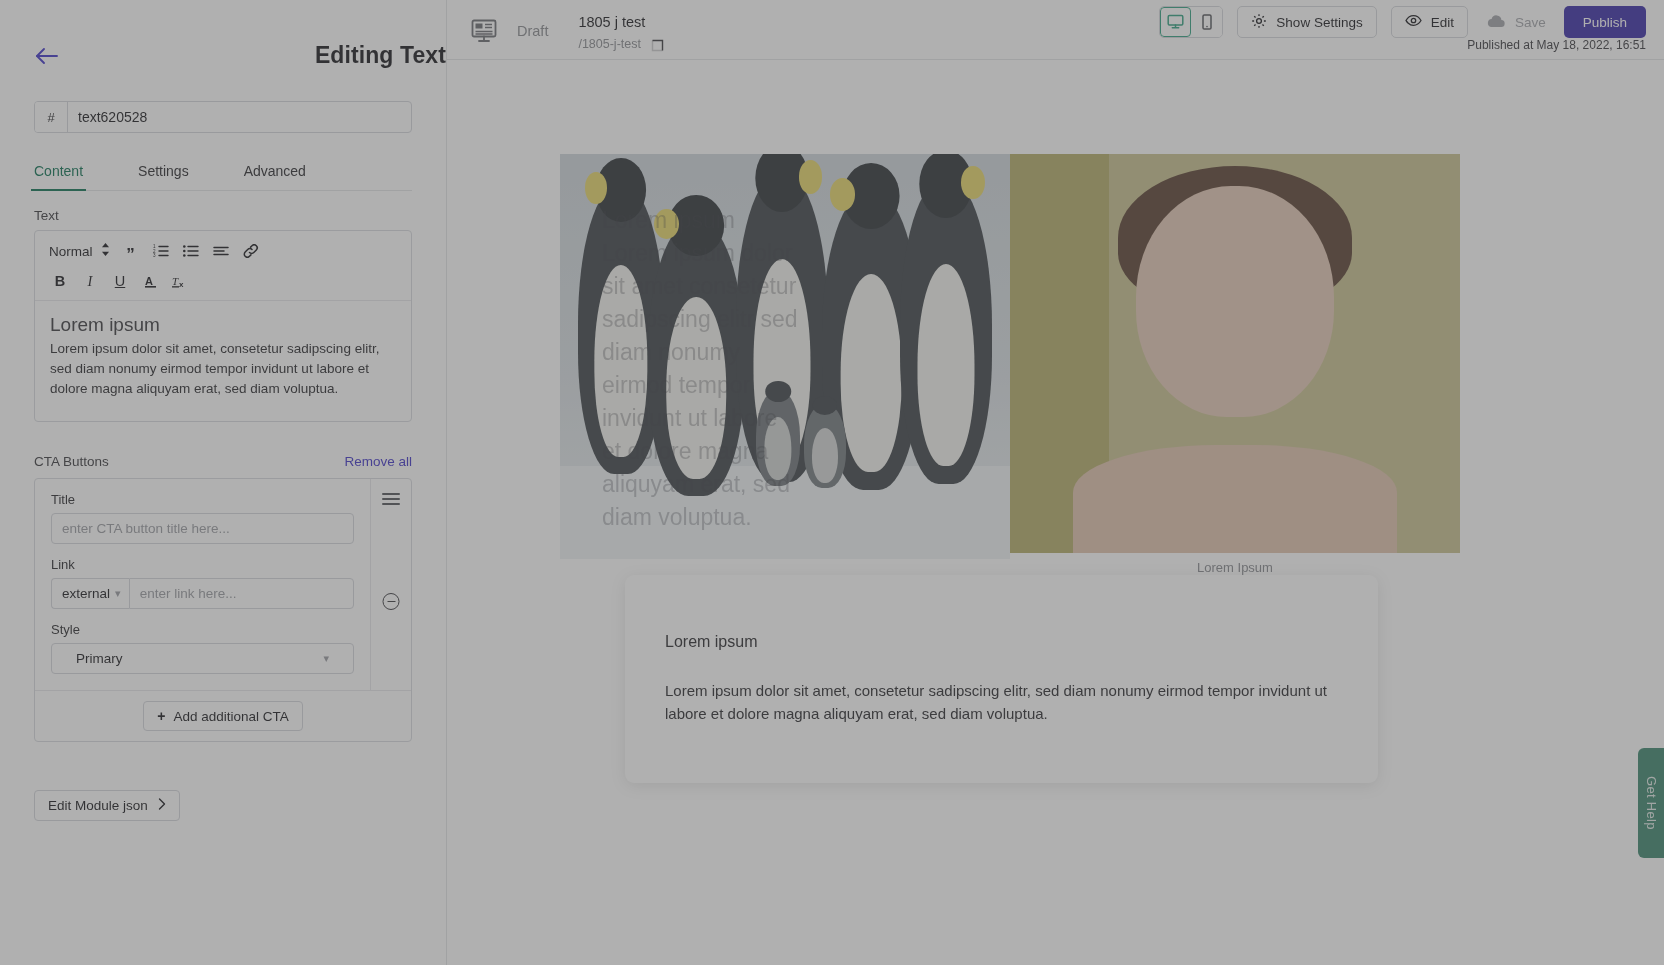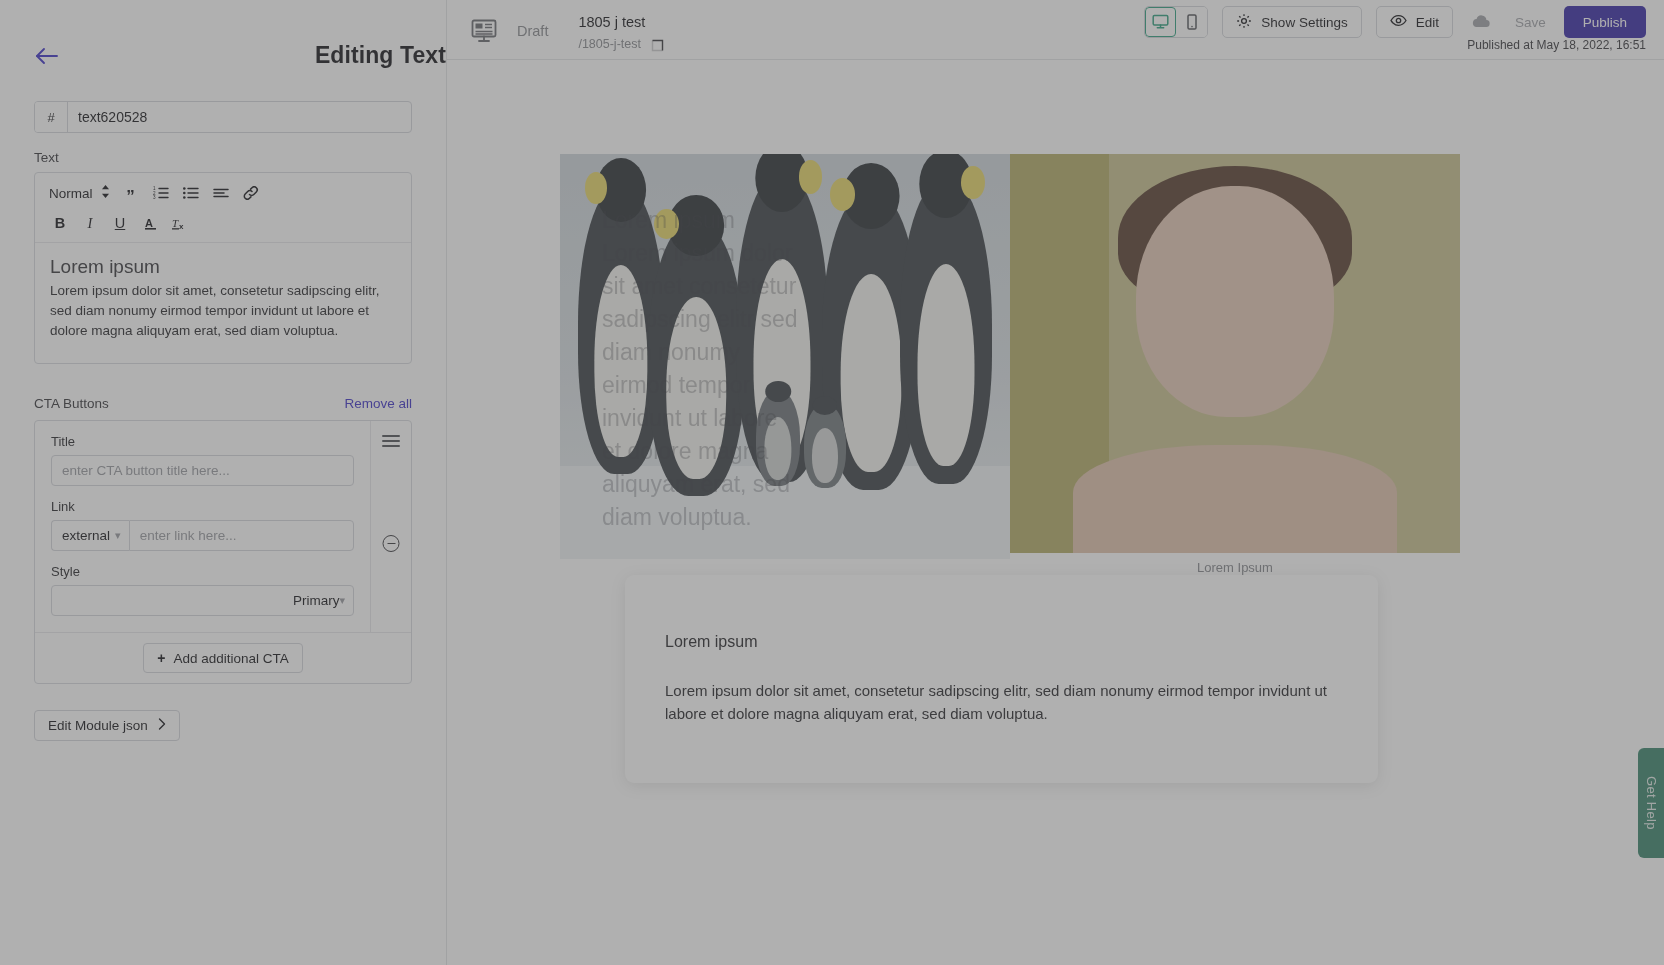--- a/index.html
+++ b/index.html
@@ -140,36 +140,36 @@
     width: 100px; height: 31px;
     border: 1px solid #d5d7dc; border-right: 0;
     border-radius: 4px 0 0 4px;
     display: flex; align-items: center; justify-content: space-between;
     padding: 0 8px 0 10px; font-size: 13.5px; color: #1b1b1f;
     background: #fff; cursor: pointer;
   }
   .link-input { border-radius: 0 4px 4px 0; }
   .style-select {
     width: 100%; height: 31px; border: 1px solid #d5d7dc; border-radius: 4px;
-    display: flex; align-items: center; justify-content: flex-end;
-    padding: 0 8px; font-size: 13.5px; color: #1b1b1f; background: #fff; cursor: pointer;
+    display: flex; align-items: center; justify-content: space-between;
+    padding: 0 24px; font-size: 13.5px; color: #1b1b1f; background: #fff; cursor: pointer;
   }
   .chev { color: #9b9da3; font-size: 11px; line-height: 1; }
   .cta-foot {
     border-top: 1px solid #e7e8ec;
     padding: 10px 0; display: flex; justify-content: center;
   }
   .add-cta-btn {
     display: inline-flex; align-items: center; gap: 8px;
     border: 1px solid #d5d7dc; border-radius: 4px; background: #fff;
     padding: 6px 13px; font-size: 13.5px; color: #1b1b1f; cursor: pointer;
   }
   .add-cta-btn b { font-size: 14px; }
   .edit-json-btn {
-    margin: 26px 0 0 34px;
+    margin: 48px 0 0 34px;
     display: inline-flex; align-items: center; gap: 10px;
     border: 1px solid #d5d7dc; border-radius: 4px; background: #fff;
     padding: 7px 13px; font-size: 13.5px; color: #1b1b1f; cursor: pointer;
   }
 
   
   .main { position: absolute; left: 447px; top: 0; right: 0; bottom: 0; background: #bef264; }
   .topbar {
     height: 60px; border-bottom: 1px solid #e3e5e8;
     display: flex; align-items: flex-start; position: relative; background: #fff;
@@ -191,21 +191,21 @@
     width: 31px; height: 30px; display: flex; align-items: center; justify-content: center;
     background: #fff; cursor: pointer; color: #55575c;
   }
   .devtoggle div.on { border: 1.5px solid #34a383; color: #34a383; border-radius: 4px; }
   .tb-btn {
     display: inline-flex; align-items: center; gap: 9px;
     border: 1px solid #d5d7dc; border-radius: 5px; background: #fff;
     height: 32px; padding: 0 13px; font-size: 13.5px; color: #1b1b1f; cursor: pointer;
   }
   .save-btn {
-    display: inline-flex; align-items: center; gap: 24px;
+    display: inline-flex; align-items: center; gap: 9px;
     background: transparent; border: 0; height: 32px; padding: 0 4px;
     font-size: 13.5px; color: #a3a5aa; cursor: default;
   }
   .publish-btn {
     background: #3b2ea8; color: #fff; border: 0; border-radius: 5px;
     height: 32px; padding: 0 19px; font-size: 13.5px; cursor: pointer;
     font-family: "Liberation Sans", sans-serif;
   }
   .published-at {
     position: absolute; right: 18px; top: 38px;
@@ -286,20 +286,25 @@
         </svg>
       </div>
       <div class="panel-title">Editing Text</div>
     </div>
 
     <div class="id-field-row">
       <div class="id-hash">#</div>
       <input class="id-input" value="text620528" style="">
     </div>
 
+    <div class="tabs">
+      <div class="tab active">Content</div>
+      <div class="tab">Settings</div>
+      <div class="tab">Advanced</div>
+    </div>
 
     <div class="sect-label">Text</div>
 
     <div class="rte">
       <div class="rte-toolbar">
         <div class="rte-row">
           <div class="rte-select">
             <span>Normal</span>
             <span>
               <svg width="9" height="13" viewBox="0 0 9 13" fill="#1b1b1f">

